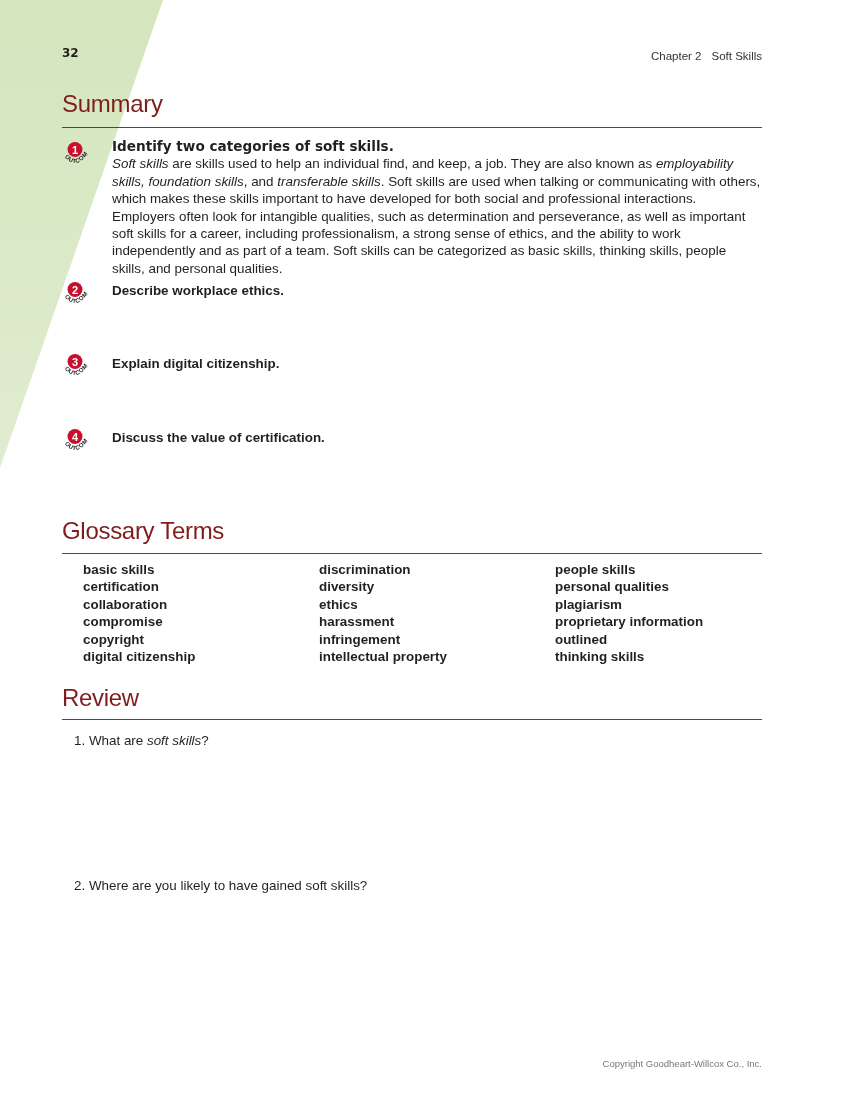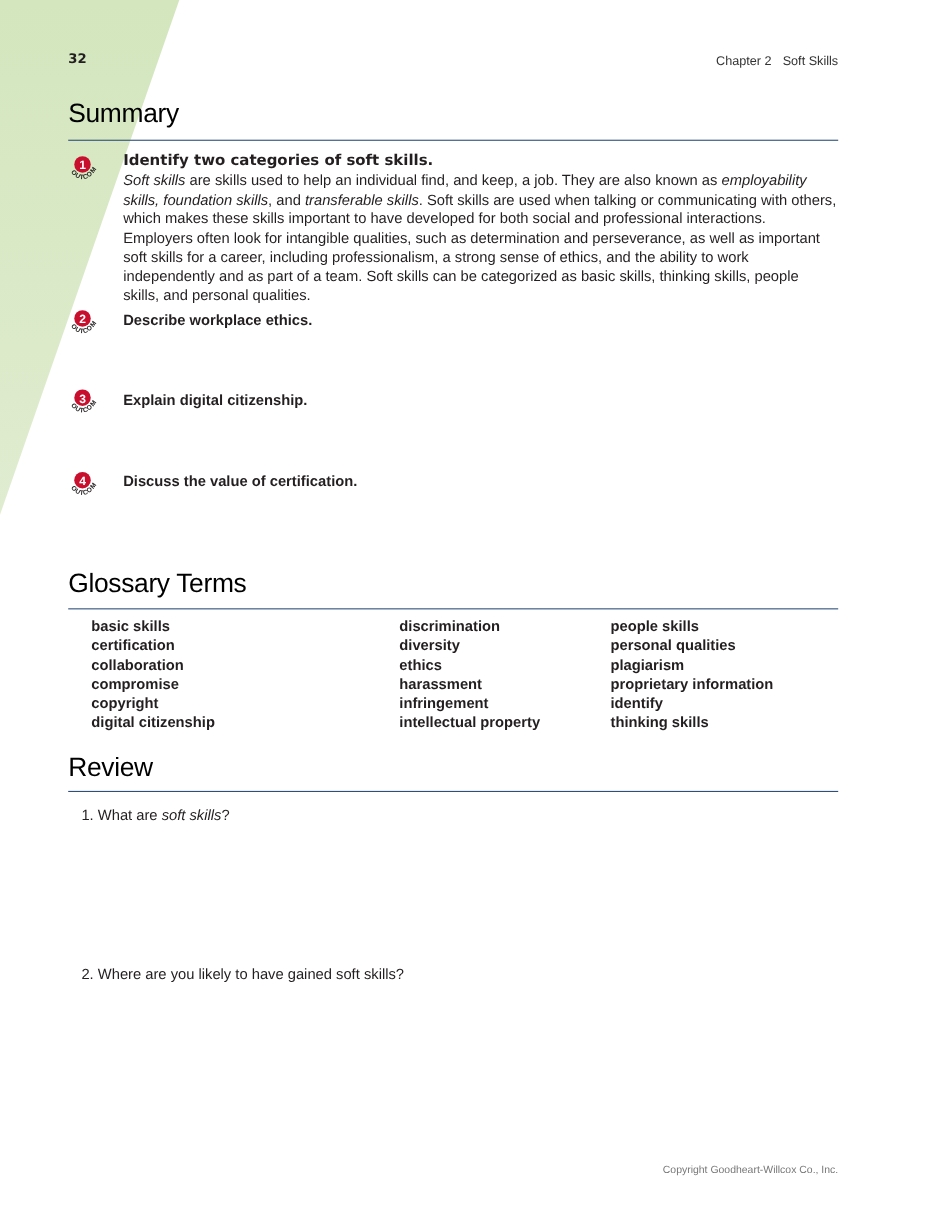--- a/index.html
+++ b/index.html
@@ -19,21 +19,21 @@
   }
   .running-head {
     position: absolute; right: 87px; top: 50px;
     font-size: 11.5px; color: #333;
     font-family: "Liberation Sans", sans-serif;
   }
   .running-head .sep { display: inline-block; width: 10px; }
   .section-title {
     position: absolute; left: 62px;
     font-family: "Liberation Sans", sans-serif;
-    font-size: 24px; color: #000000; letter-spacing: -0.3px;
+    font-size: 24px; color: #7f1d1d; letter-spacing: -0.3px;
   }
   .rule {
     position: absolute; left: 62px; width: 700px; height: 0;
     border-top: 1.3px solid #2e4f7c;
   }
   .outcome {
     position: absolute; left: 112px; width: 650px;
     font-family: "Liberation Sans", sans-serif;
     font-size: 13.4px; line-height: 17.4px; color: #231f20;
   }
@@ -139,34 +139,34 @@
 
 <div class="glossary">
   <div class="gcol" style="left:0px;">
     <div>basic skills</div>
     <div>certification</div>
     <div>collaboration</div>
     <div>compromise</div>
     <div>copyright</div>
     <div>digital citizenship</div>
   </div>
-  <div class="gcol" style="left:236px;margin-left:44px;">
+  <div class="gcol" style="left:236px;">
     <div>discrimination</div>
     <div>diversity</div>
     <div>ethics</div>
     <div>harassment</div>
     <div>infringement</div>
     <div>intellectual property</div>
   </div>
   <div class="gcol" style="left:472px;">
     <div>people skills</div>
     <div>personal qualities</div>
     <div>plagiarism</div>
     <div>proprietary information</div>
-    <div>identify</div>
+    <div>outlined</div>
     <div>thinking skills</div>
   </div>
 </div>
 
 <div class="section-title" style="top:684px;">Review</div>
 <div class="rule" style="top:719px;"></div>
 
 <div class="question" style="top:733px;">
   <span>1.</span>
   <span>What are </span><em>soft skills</em><span>?</span>

